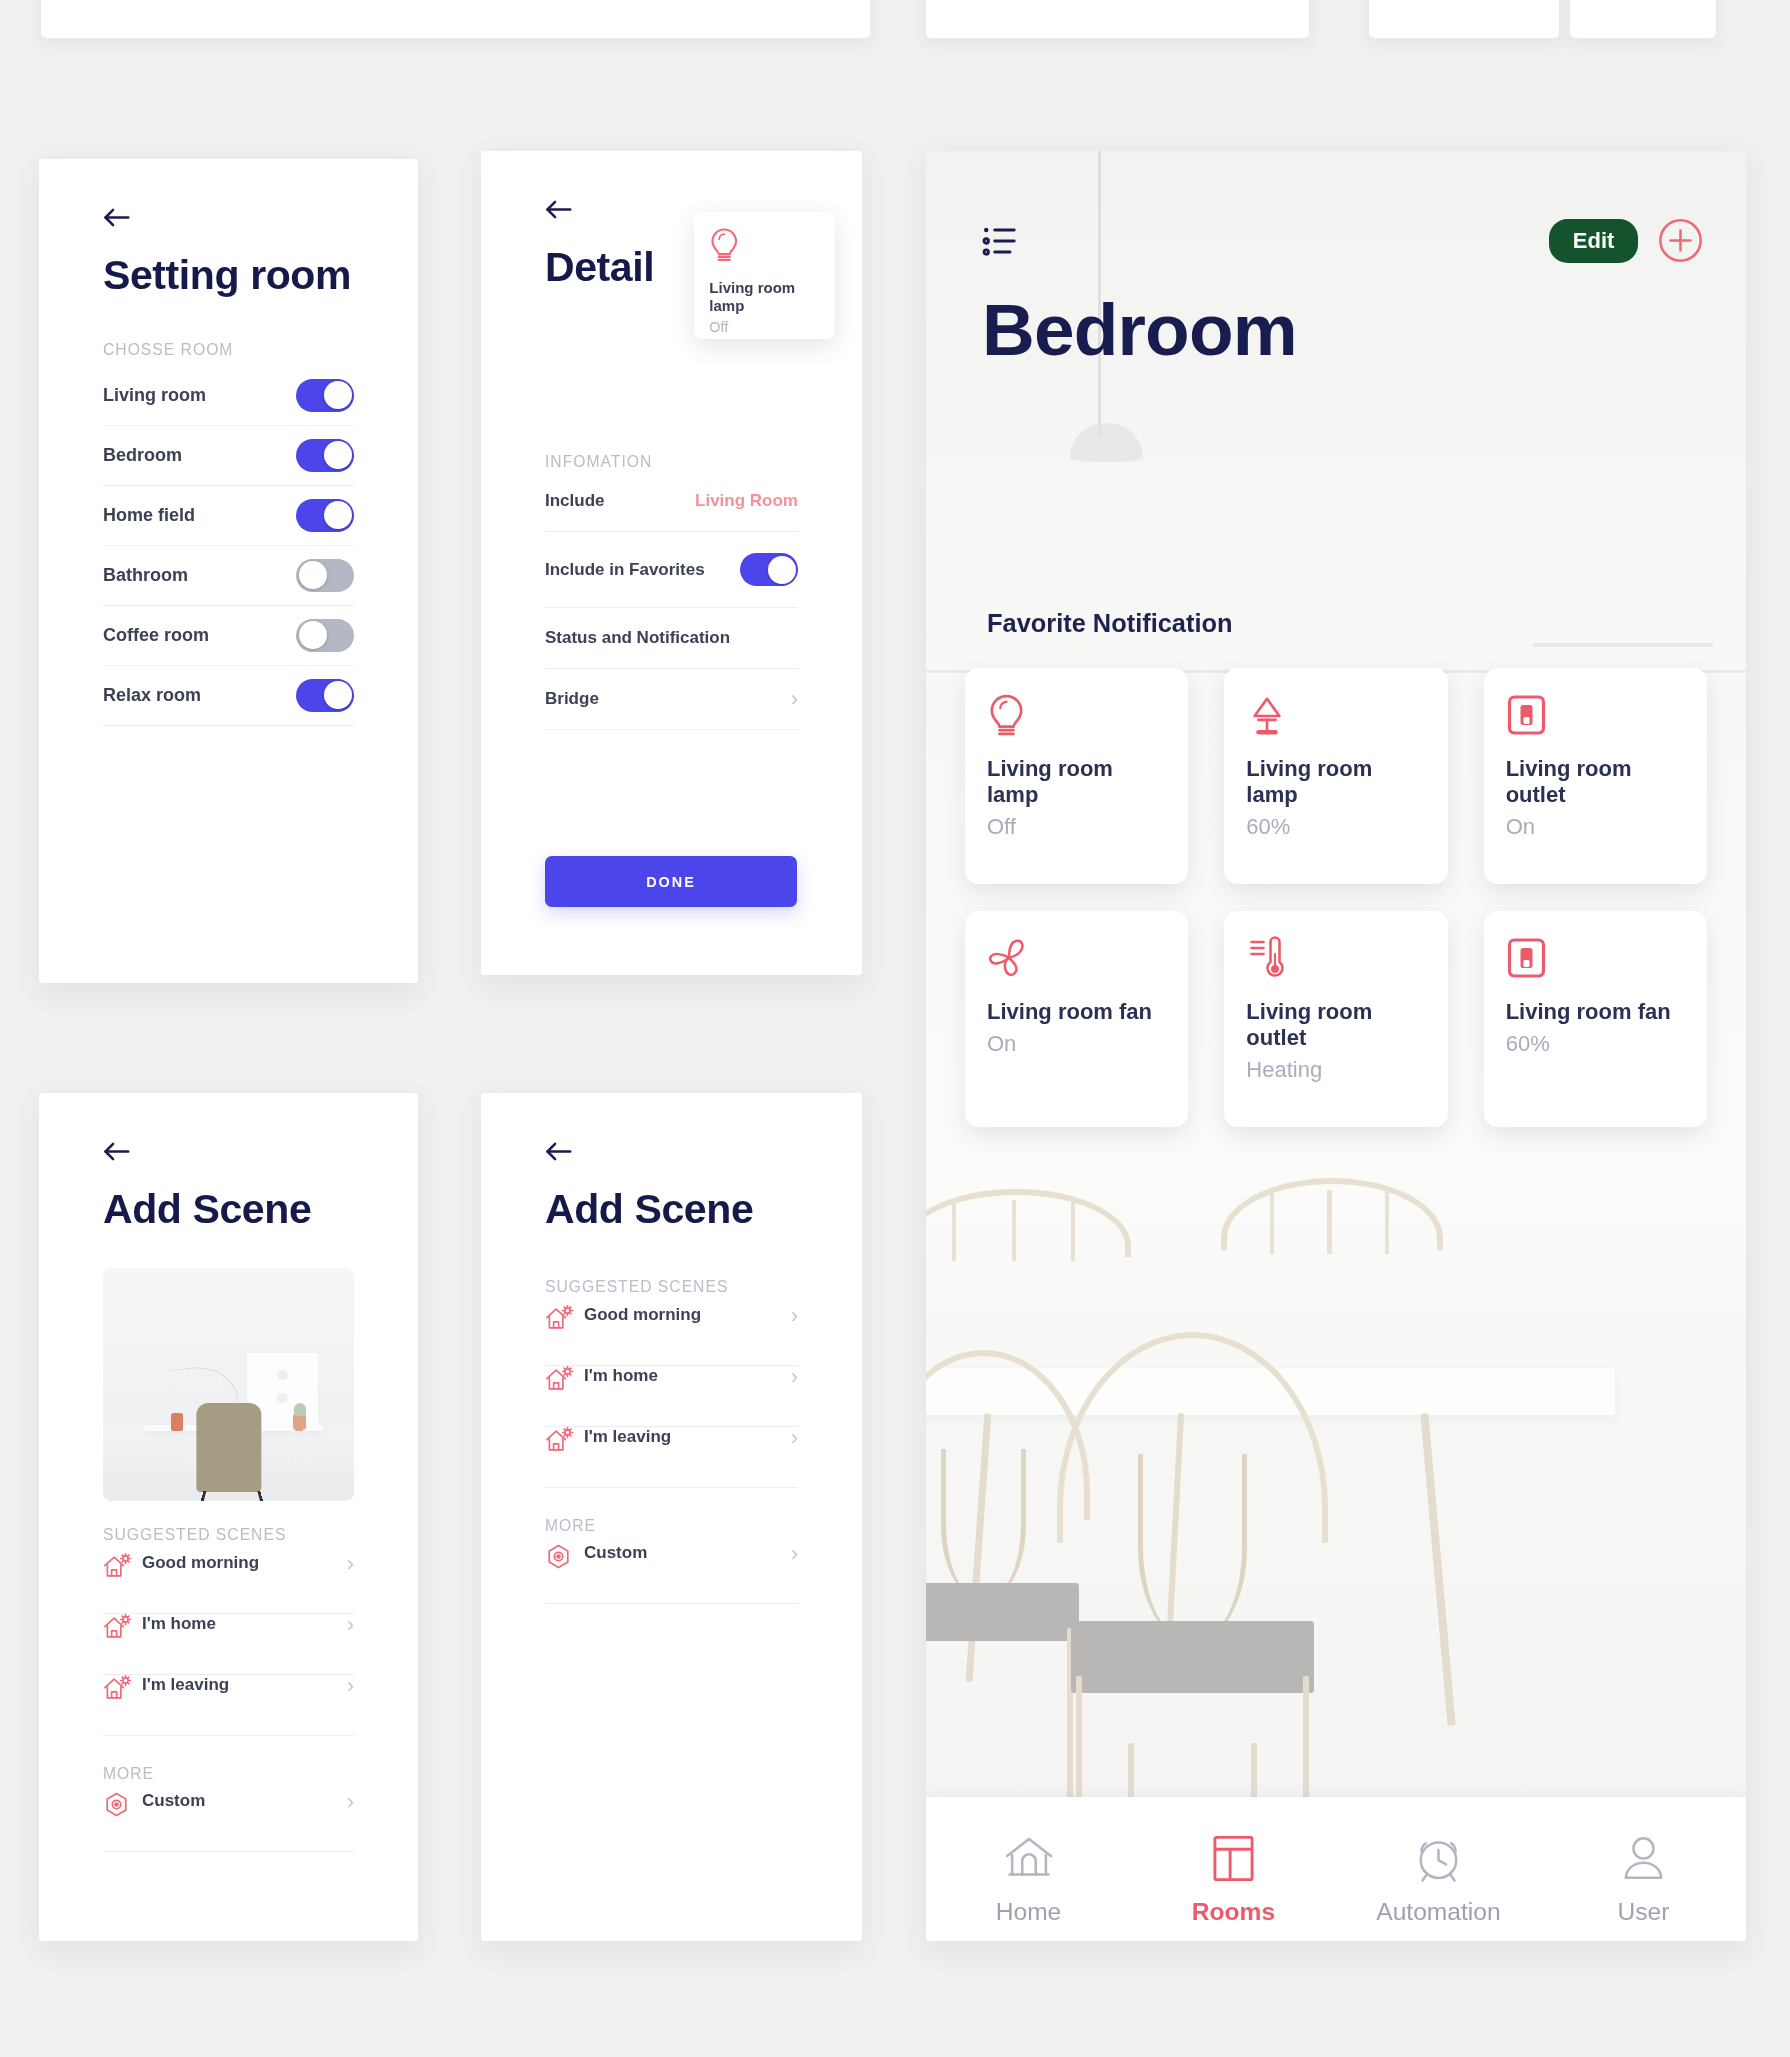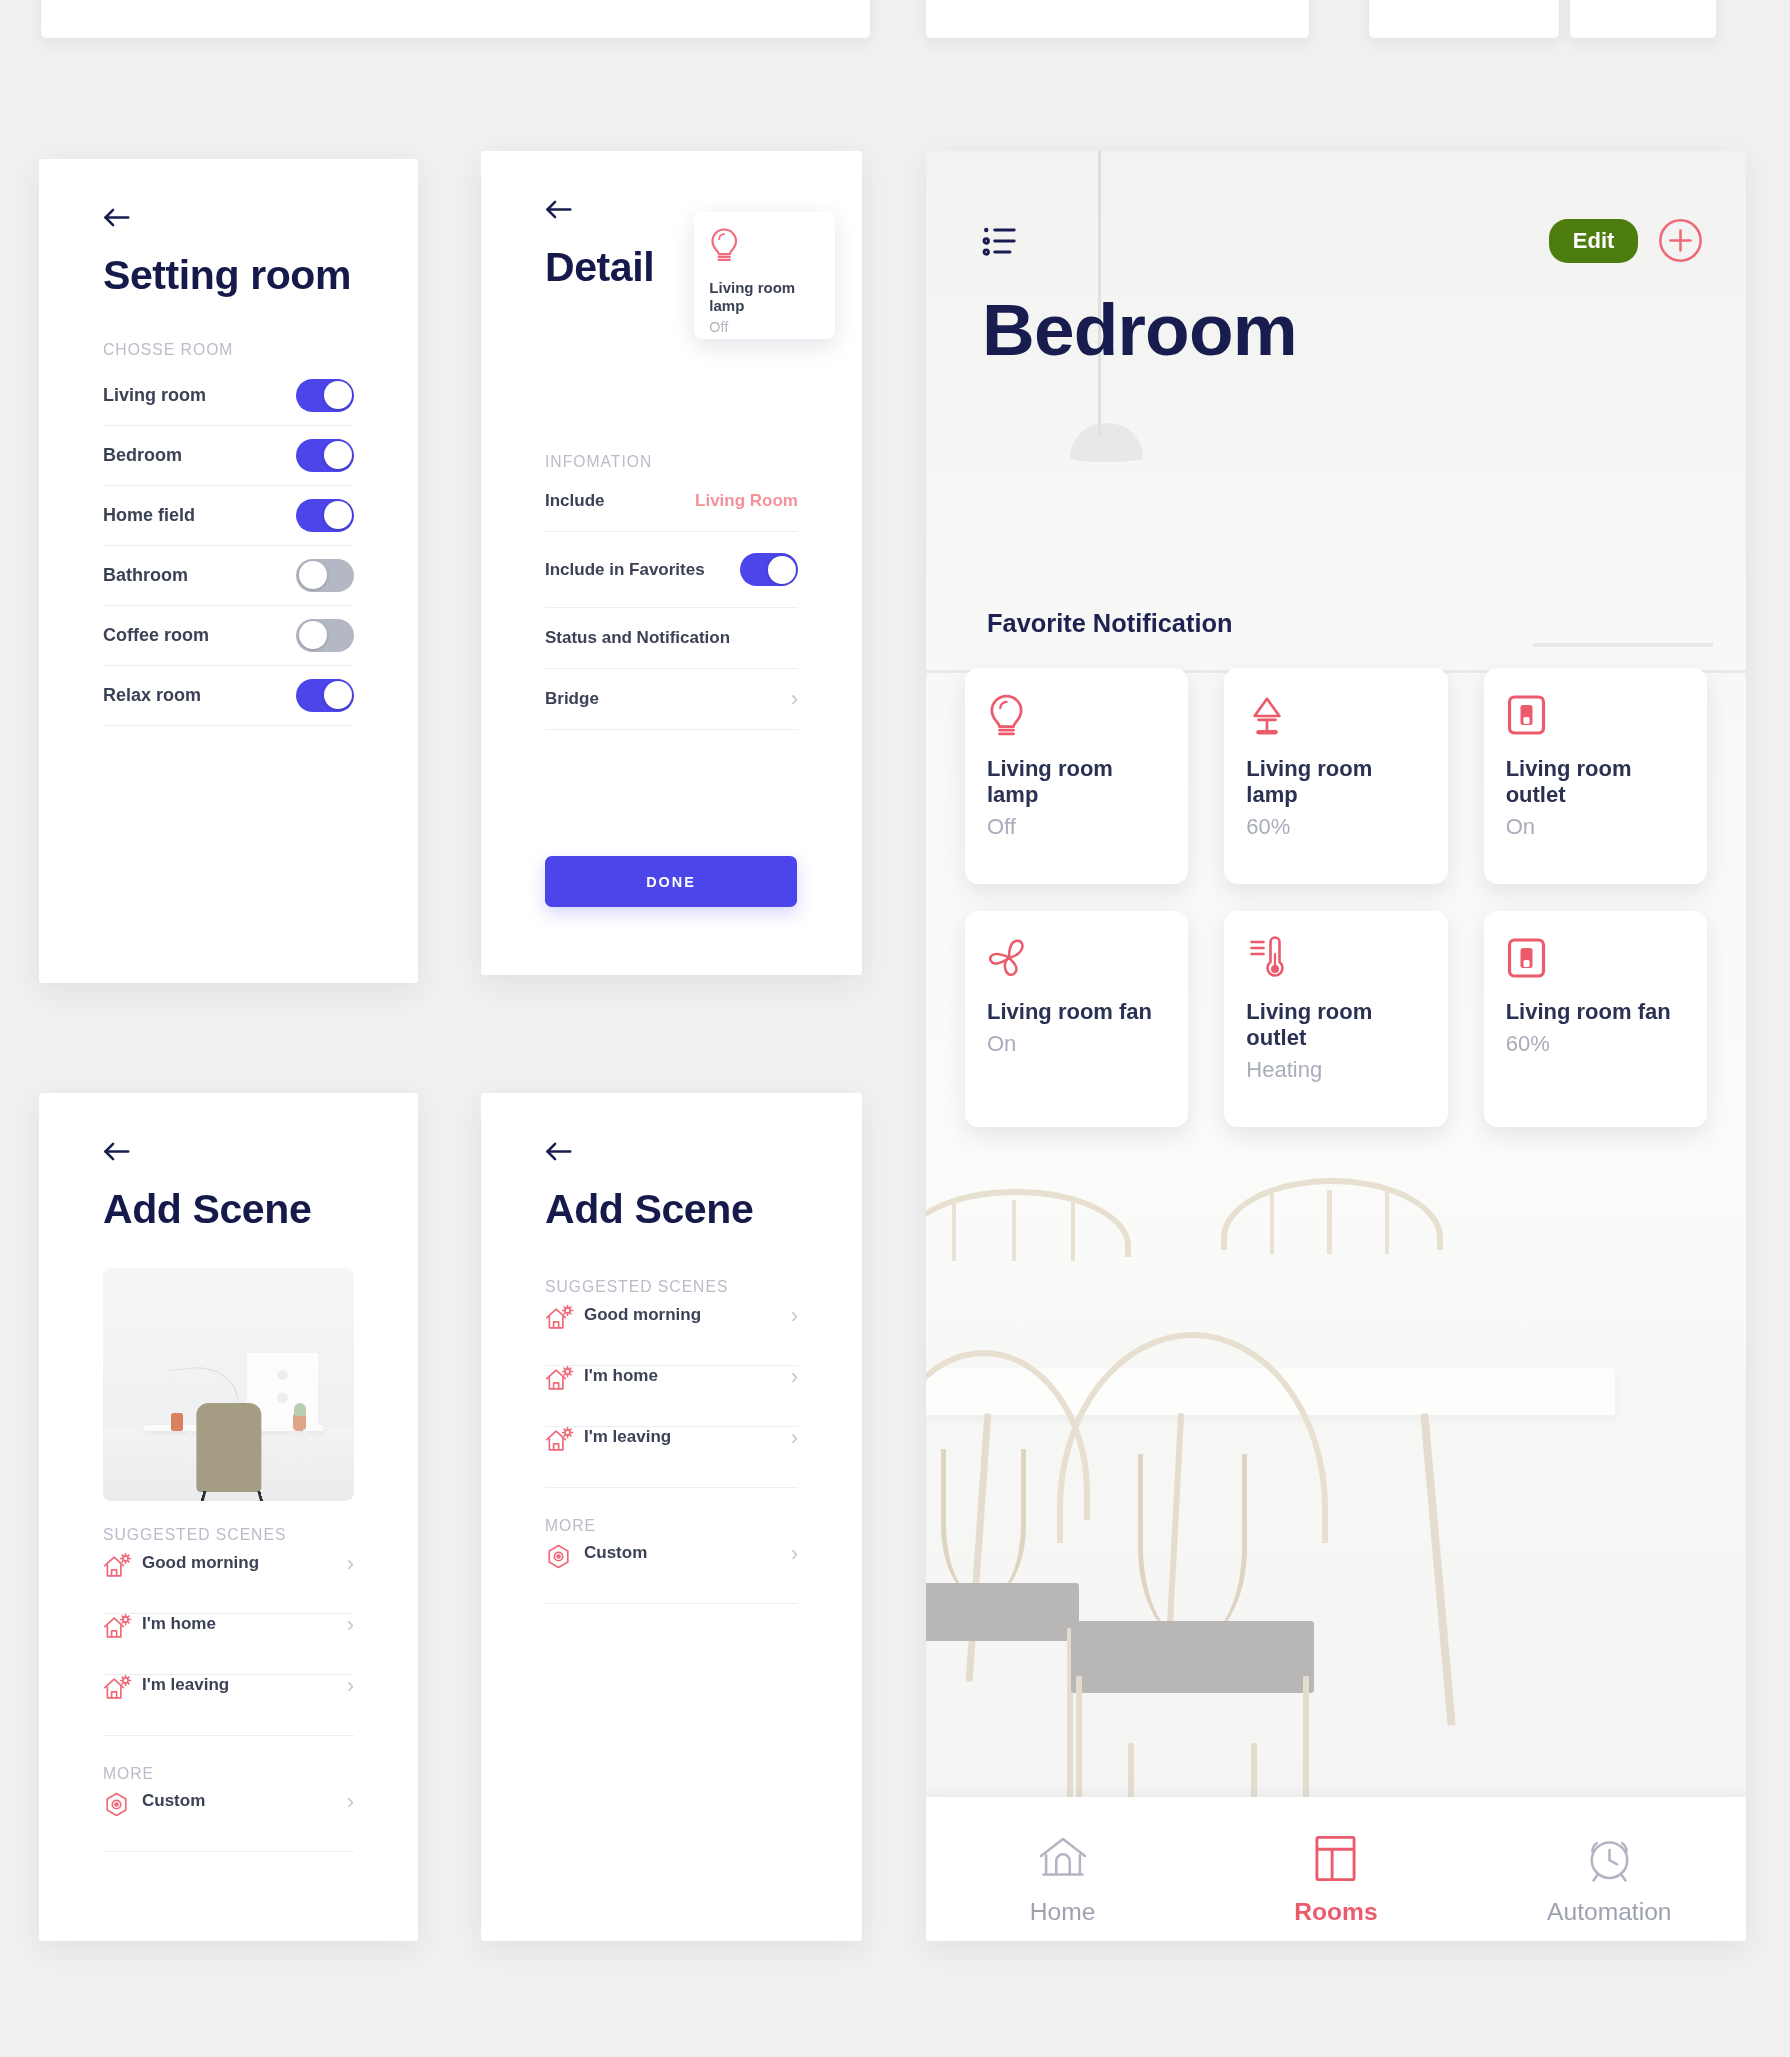--- a/index.html
+++ b/index.html
@@ -181,21 +181,21 @@
   .ch-far-l { left:-3%;  top:58%;  width:28%; height:10%; }
   .ch-far-r { left:36%;  top:57.4%; width:27%; height:10.5%; }
   .ch-mid-l { left:-6%;  top:67%;  width:26%; height:25%; }
   .ch-front { left:16%;  top:66%;  width:33%; height:31%; }
 
   .bedroom-content { position: absolute; inset: 0; }
   .bed-topbar { position: absolute; left: 56px; right: 42px; top: 66px;
                 display: flex; align-items: center; }
   .list-icon { width: 39px; height: 34px; cursor: pointer; }
   .bed-topbar .spacer { flex: 1 1 auto; }
-  .edit-btn { background: #4d7c0f; color: #ffffff; border: none; border-radius: 18.6px;
+  .edit-btn { background: #14532d; color: #ffffff; border: none; border-radius: 18.6px;
               padding: 0 24px; height: 44px; font-size: 22px; font-weight: 700;
               font-family: "Liberation Sans", sans-serif; cursor: pointer; }
   .plus-btn { width: 47px; height: 47px; margin-left: 18.6px; cursor: pointer; }
 
   .bed-title { position: absolute; left: 56px; top: 137px;
                font-size: 73px; font-weight: 700; color: #191c4e; letter-spacing: -0.8px; }
 
   .fav-heading { position: absolute; left: 61px; top: 458px;
                  font-size: 25.4px; font-weight: 700; color: #1d2250; }
 
@@ -694,19 +694,28 @@
               <path d="M31 19 V31 L40 36"></path>
               <path d="M16 11 a11 11 0 0 0 -5 10"></path>
               <path d="M46 11 a11 11 0 0 1 5 10"></path>
               <path d="M17 48 L12 55"></path>
                 <path d="M45 48 L50 55"></path>
             </svg>
           </span>
           <span class="t-label">Automation</span>
         </div>
 
+        <div class="tab">
+          <span class="t-icon">
+            <svg width="47" height="49" viewBox="0 0 56 58" fill="none" stroke="currentColor" stroke-width="3" stroke-linecap="round" stroke-linejoin="round">
+              <circle cx="28" cy="17" r="12"></circle>
+              <path d="M7 52 a21 18 0 0 1 42 0 Z"></path>
+            </svg>
+          </span>
+          <span class="t-label">User</span>
+        </div>
 
       </div>
     </div>
   </div>
 
 </div>
 
 
 </body></html>

